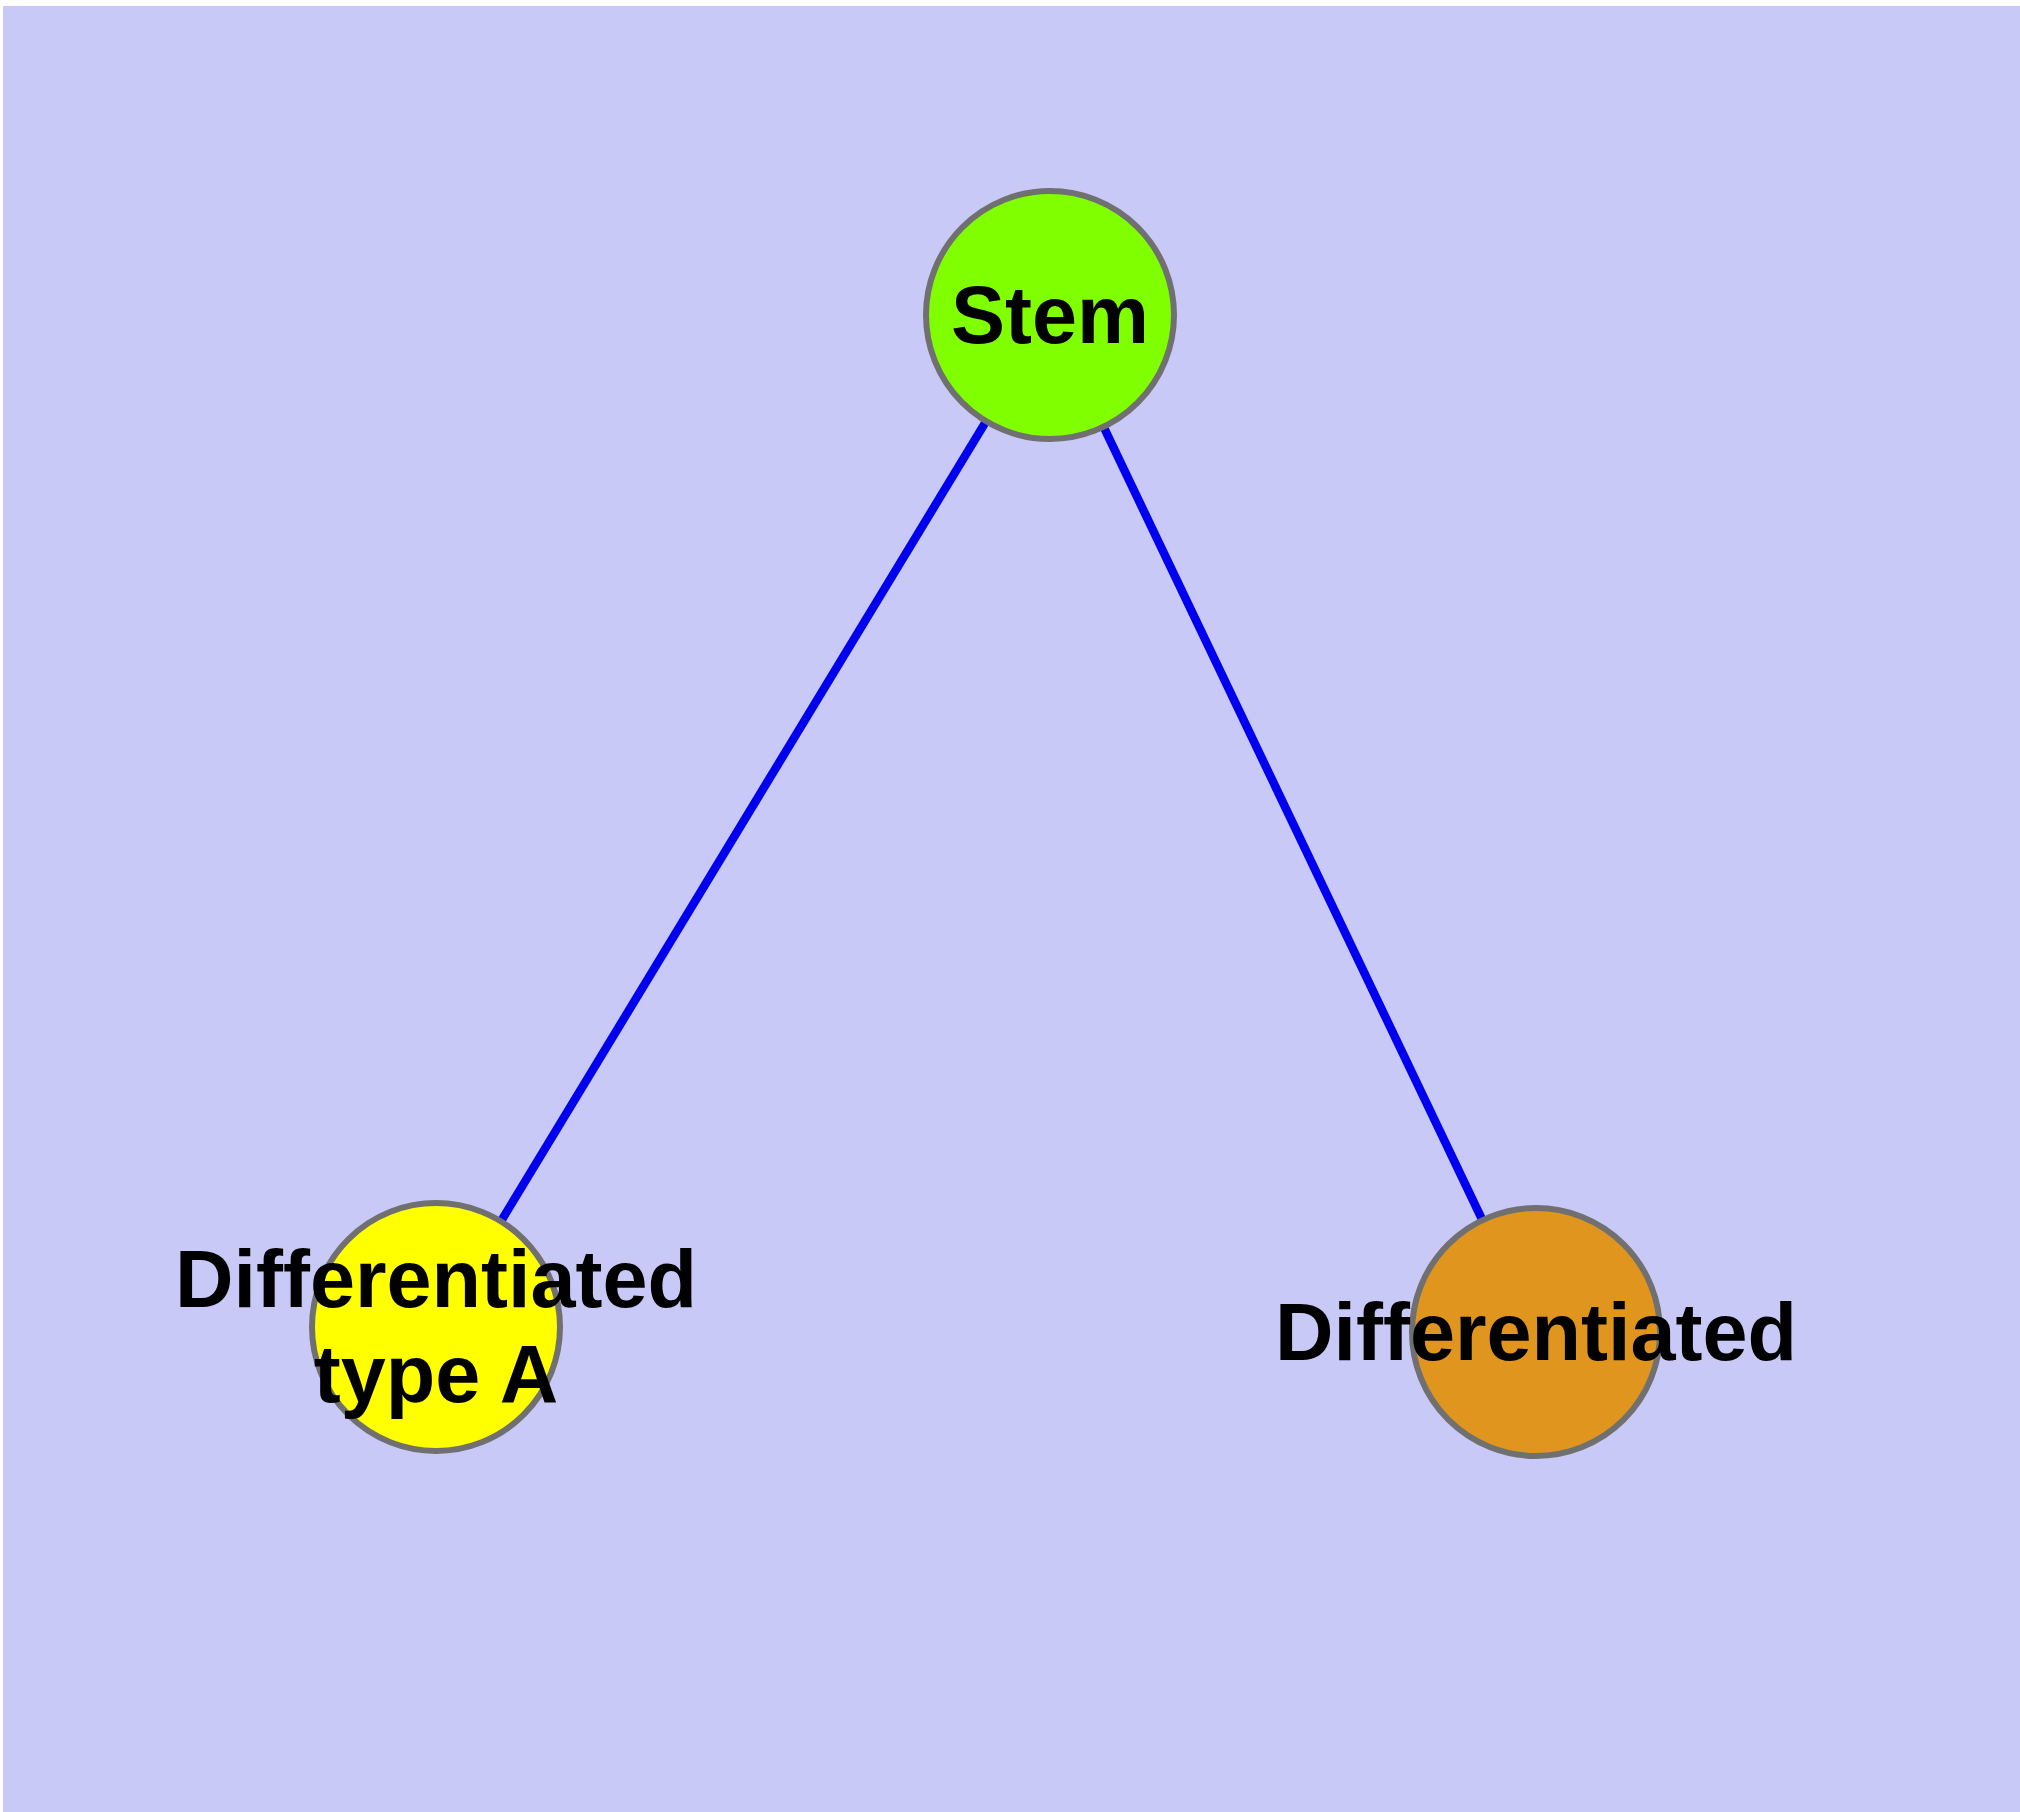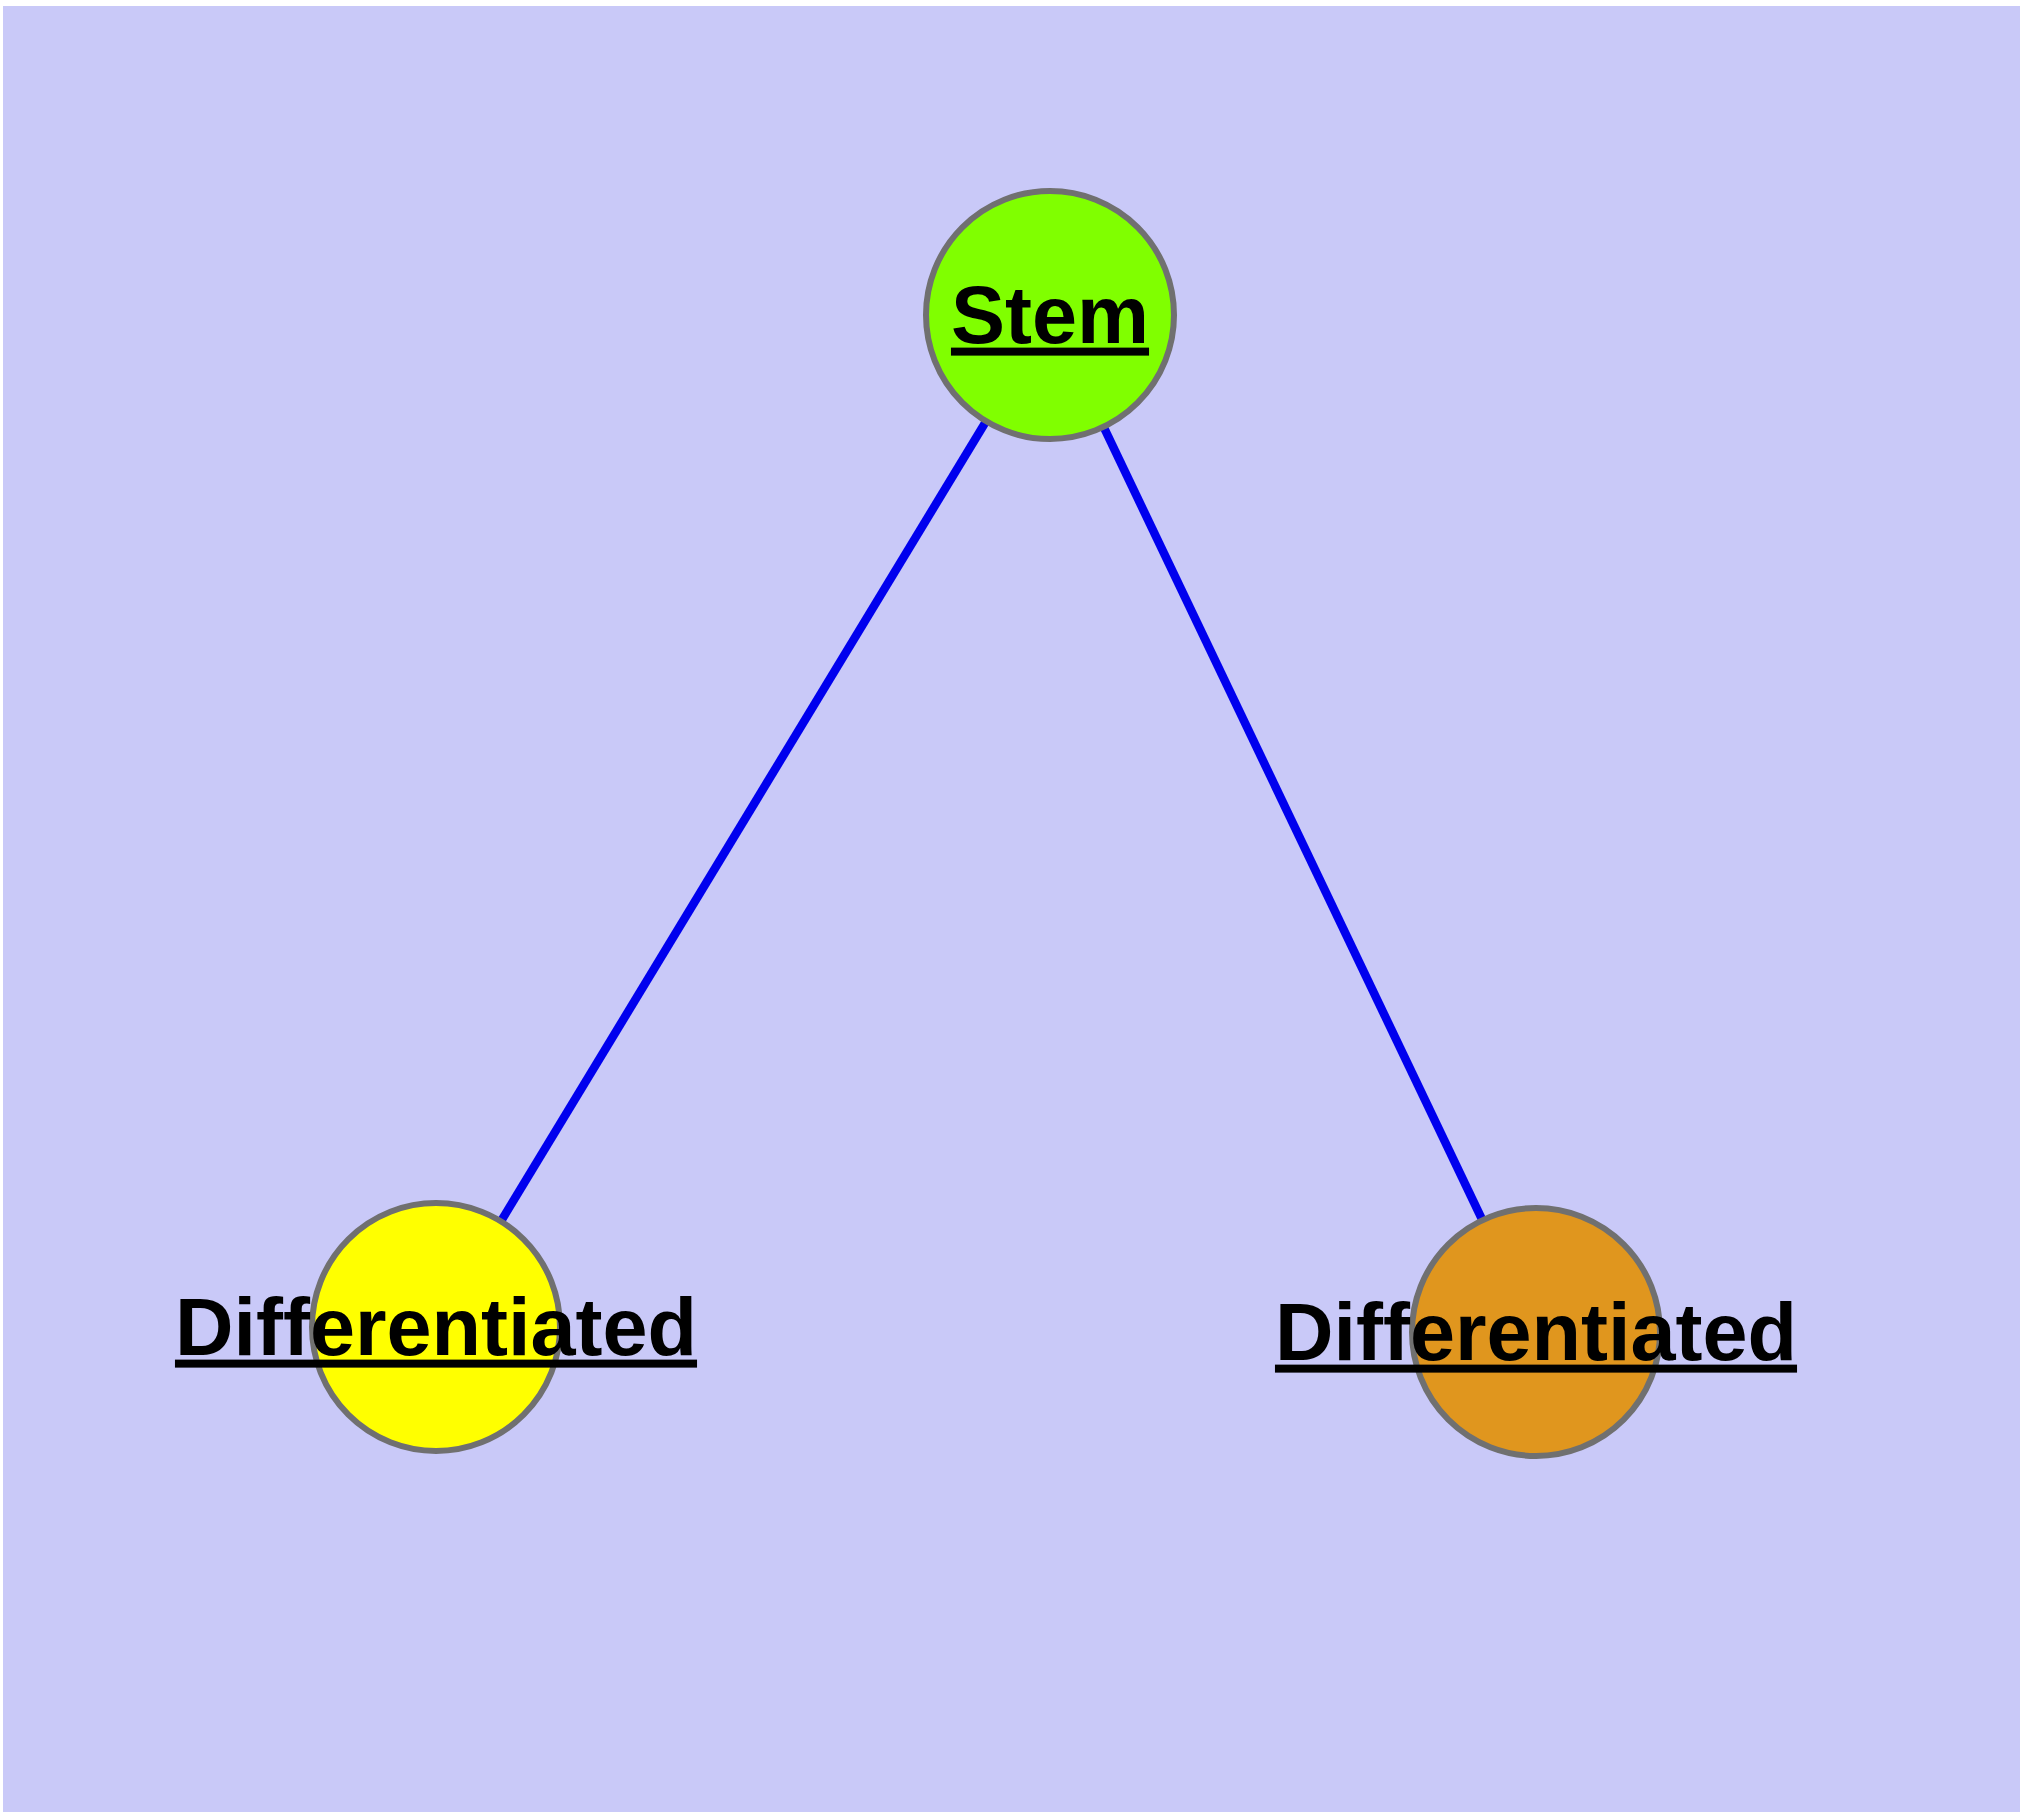--- a/index.html
+++ b/index.html
@@ -41,21 +41,20 @@
     border-style: solid;
     transform: translate(-50%, -50%);
   }
   .node-label {
     position: absolute;
     transform: translate(-50%, -50%);
     text-align: center;
     font-weight: bold;
     white-space: nowrap;
     line-height: 1.17;
-    text-decoration: underline;
   }
 </style>
 </head>
 <body style="background: rgb(255, 255, 255);">
 
 <div class="stage">
 
   <div class="canvas" style="background: rgb(201, 201, 248);"></div>
 
   <svg class="edges-svg" viewBox="0 0 2384 2138" width="2021" height="1812">
@@ -66,20 +65,21 @@
   <div class="node" style="left: 1050px; top: 315px; width: 254px; height: 254px; background: rgb(128, 255, 0); border-color: rgb(112, 112, 112); border-width: 6px;"></div>
   <div class="node" style="left: 436px; top: 1327px; width: 254px; height: 254px; background: rgb(255, 255, 0); border-color: rgb(112, 112, 112); border-width: 6px;"></div>
   <div class="node" style="left: 1536px; top: 1332px; width: 254px; height: 254px; background: rgb(224, 150, 30); border-color: rgb(112, 112, 112); border-width: 6px;"></div>
 
   <div class="node-label" style="left: 1050px; top: 315px; color: rgb(0, 0, 0); font-size: 81px;">
     <div>Stem</div>
   </div>
 
   <div class="node-label" style="left: 436px; top: 1327px; color: rgb(0, 0, 0); font-size: 81px;">
     <div>Differentiated</div>
+    <div>type A</div>
   </div>
 
   <div class="node-label" style="left: 1536px; top: 1332px; color: rgb(0, 0, 0); font-size: 81px;">
     <div>Differentiated</div>
   </div>
 
 </div>
 
 
 </body></html>

